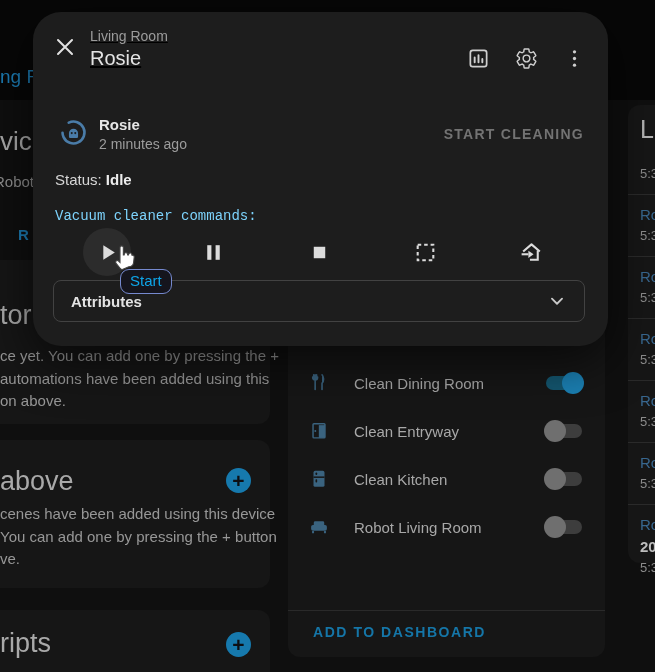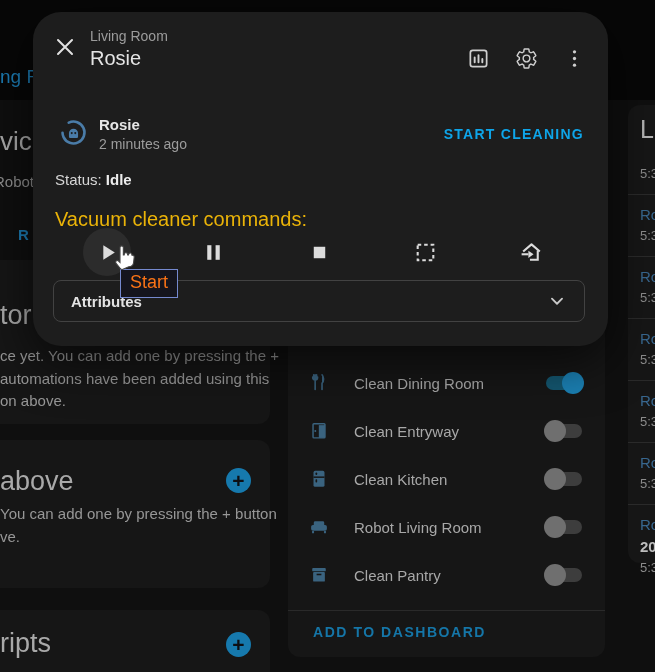--- a/index.html
+++ b/index.html
@@ -45,41 +45,41 @@
   .lb-name{font-size:15px;color:#38678f;line-height:18px;white-space:nowrap;}
   .lb-state{font-size:15px;font-weight:bold;color:#bdbdbd;line-height:19px;margin-top:3px;white-space:nowrap;}
   .lb-time{font-size:13px;color:#8b8b8b;line-height:16px;margin-top:4px;white-space:nowrap;}
   
   .dialog{
     position:absolute;left:33px;top:12px;width:575px;height:334px;
     background:#1d1d1d;border-radius:28px;z-index:10;
     box-shadow:0 14px 50px rgba(0,0,0,.65);
   }
   .dlg-close{position:absolute;left:20px;top:23px;width:24px;height:24px;cursor:pointer;}
-  .dlg-heading{position:absolute;left:57px;top:16px;}
+  .dlg-heading{position:absolute;left:57px;top:16px;text-decoration:underline;}
   .dlg-breadcrumb{font-size:14px;color:#9c9c9c;line-height:16px;}
   .dlg-title{font-size:20px;color:#e4e4e4;line-height:24px;margin-top:2px;}
   .dlg-hdr-icons{position:absolute;right:22px;top:35px;display:flex;gap:25px;align-items:center;}
   .hicon{width:23px;height:23px;cursor:pointer;}
   .entity-row{position:absolute;left:26px;top:104px;right:24px;height:46px;}
   .entity-icon{position:absolute;left:0;top:2px;width:29px;height:29px;}
   .entity-name{position:absolute;left:40px;top:0;font-size:15px;font-weight:bold;color:#e6e6e6;}
   .entity-when{position:absolute;left:40px;top:20px;font-size:14px;color:#9c9c9c;}
-  .entity-action{position:absolute;right:0;top:10px;font-size:14px;font-weight:bold;letter-spacing:.09em;color:#0ea5e9;cursor:pointer;white-space:nowrap;}
+  .entity-action{position:absolute;right:0;top:10px;font-size:14px;font-weight:bold;letter-spacing:.09em;color:#737373;cursor:pointer;white-space:nowrap;}
   .status-line{position:absolute;left:22px;top:159px;font-size:15px;color:#d6d6d6;}
   .status-line b{color:#ececec;}
-  .cmd-label{position:absolute;left:22px;top:196px;font-size:20px;color:#eab308;}
+  .cmd-label{position:absolute;left:22px;top:196px;font-size:14px;color:#7dd3fc;font-family:Liberation Mono, monospace;}
   .cmd-row{position:absolute;left:50px;top:216px;width:472px;display:flex;justify-content:space-between;}
   .cmd-btn{width:48px;height:48px;border-radius:50%;display:flex;align-items:center;justify-content:center;cursor:pointer;background:transparent;border:none;padding:0;}
   .cmd-btn.hovered{background:#2c2c2c;}
   .cmd-btn svg{width:25px;height:25px;}
   .tooltip{
     position:absolute;left:87px;top:257px;
-    background:#15151d;border:1.5px solid #7589cf;border-radius:0;
-    color:#f97316;font-size:18px;padding:2px 9px 4px 9px;z-index:14;white-space:nowrap;
+    background:#15151d;border:1.5px solid #7589cf;border-radius:9px;
+    color:#0ea5e9;font-size:15px;padding:2px 9px 4px 9px;z-index:14;white-space:nowrap;
   }
   .cursor{position:absolute;left:79px;top:229px;width:27px;height:31px;z-index:15;}
   .attr-panel{
     position:absolute;left:20px;top:268px;width:532px;height:42px;
     border:1px solid #424242;border-radius:8px;box-sizing:border-box;
     display:flex;align-items:center;cursor:pointer;
   }
   .attr-label{margin-left:17px;font-size:15px;font-weight:bold;color:#e3e3e3;flex:1;}
   .attr-chevron{margin-right:16px;width:22px;height:22px;}
 </style>
@@ -102,20 +102,21 @@
     <div>on above.</div>
   </div>
 </div>
 
 <div class="bg-card" style="left:-30px;top:440px;width:300px;height:148px;">
   <div class="card-title">above</div>
   <div class="add-fab" style="left:256px;top:28px;">
     <span>+</span>
   </div>
   <div class="card-lines" style="top:63px;">
+    <div>cenes have been added using this device</div>
     <div>You can add one by pressing the + button</div>
     <div>ve.</div>
   </div>
 </div>
 
 <div class="bg-card" style="left:-30px;top:610px;width:300px;height:80px;">
   <div class="card-title" style="top:18px;">ripts</div>
   <div class="add-fab" style="left:256px;top:22px;">
     <span>+</span>
   </div>
@@ -161,32 +162,20 @@
         </span>
       </div>
       <div class="ent-row">
         <svg class="ricon" viewBox="0 0 24 24">
           <rect x="6.3" y="5.8" width="11.4" height="6" rx="1.6" fill="#3a637f"></rect>
      <rect x="3.4" y="9.8" width="17.2" height="6.4" rx="2" fill="#3a637f"></rect>
      <rect x="4.4" y="16.4" width="2.2" height="2.4" fill="#3a637f"></rect>
      <rect x="17.4" y="16.4" width="2.2" height="2.4" fill="#3a637f"></rect>
         </svg>
         <span class="rlabel">Robot Living Room</span>
-        <span class="toggle ">
-          <span class="track"></span>
-          <span class="thumb"></span>
-        </span>
-      </div>
-      <div class="ent-row">
-        <svg class="ricon" viewBox="0 0 24 24">
-          <rect x="4.6" y="4.4" width="14.8" height="3.6" rx="1" fill="#3a637f"></rect>
-     <rect x="5.6" y="8.8" width="12.8" height="10.4" rx="1" fill="#3a637f"></rect>
-     <rect x="9.4" y="10.6" width="5.2" height="1.7" fill="#161616"></rect>
-        </svg>
-        <span class="rlabel">Clean Pantry</span>
         <span class="toggle ">
           <span class="track"></span>
           <span class="thumb"></span>
         </span>
       </div>
     </div>
   <div class="ent-divider"></div>
   <div class="ent-footer">ADD TO DASHBOARD</div>
 </div>
 

